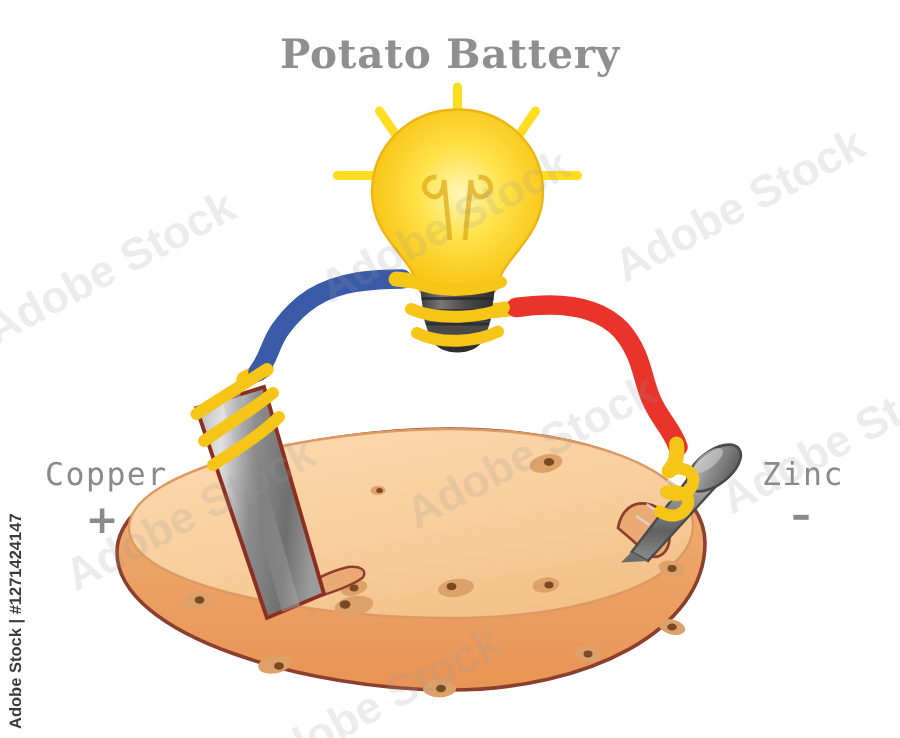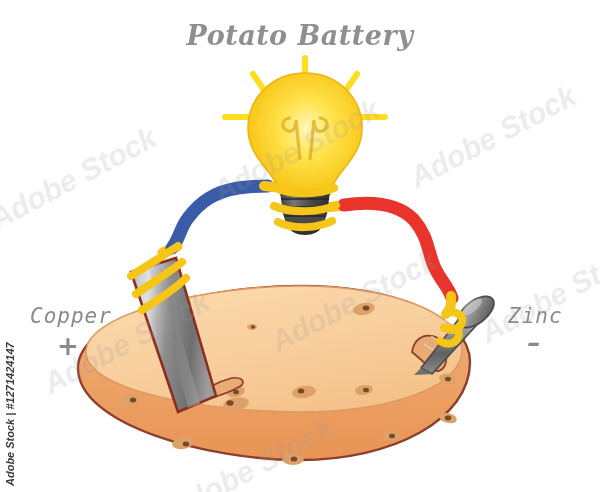--- a/index.html
+++ b/index.html
@@ -10,21 +10,20 @@
   }
   body {
     font-family: "Liberation Sans", sans-serif;
   }
   #stage {
     position: relative;
     width: 600px;
     height: 492px;
     background: #ffffff;
     overflow: hidden;
-    font-style: italic;
   }
   #stage svg.layer {
     position: absolute;
     left: 0;
     top: 0;
     width: 600px;
     height: 492px;
   }
   .title-text {
     font-family: "DejaVu Serif", serif;

